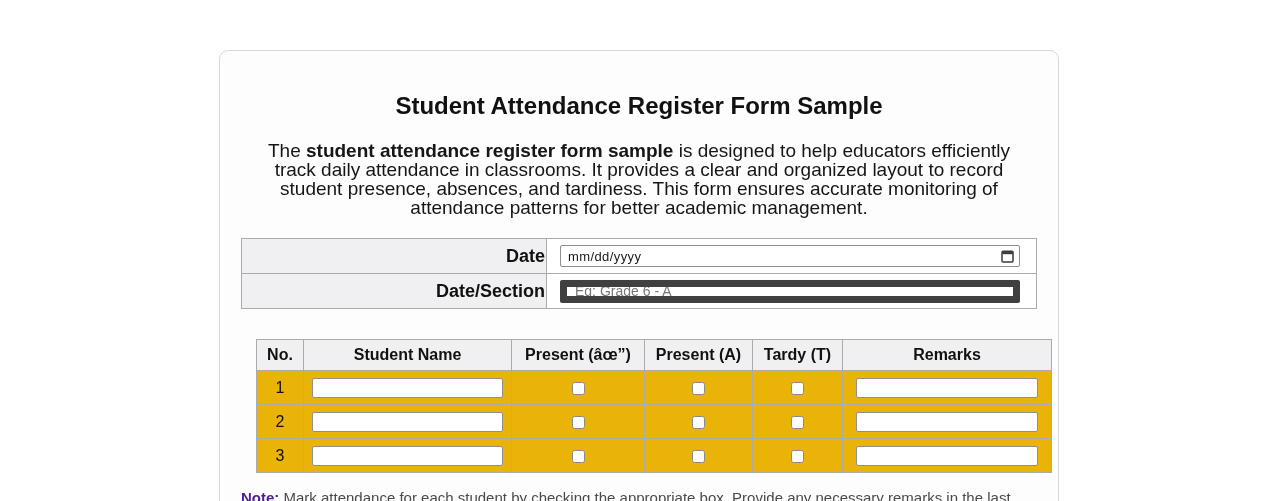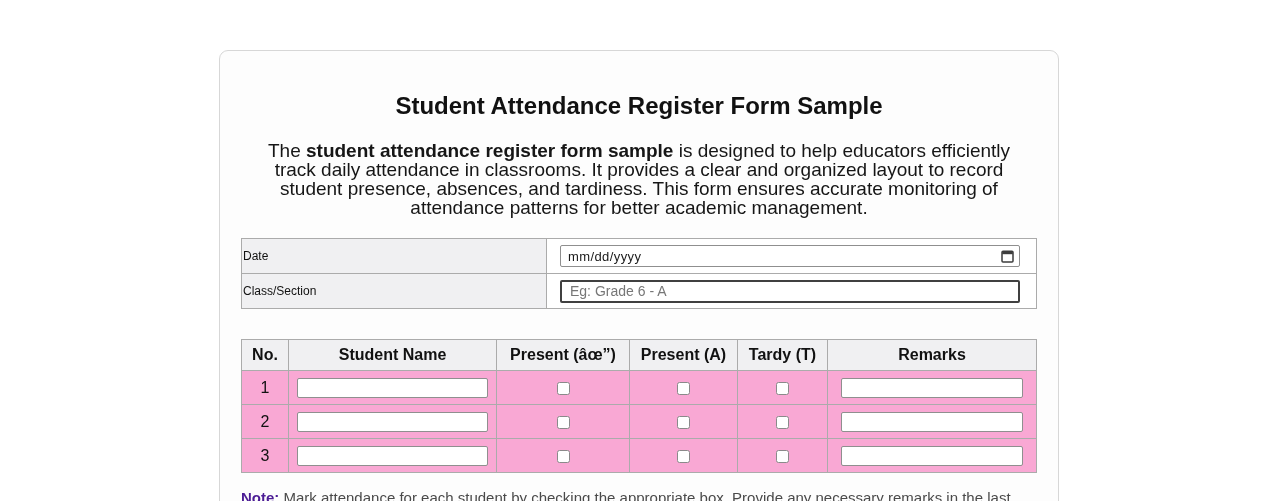--- a/index.html
+++ b/index.html
@@ -26,38 +26,38 @@
   .intro {
     margin: 23px 6px 0 6px;
     text-align: center;
     font-size: 19px; line-height: 19px; color: #161616;
   }
   table { border-collapse: collapse; width: 100%; }
   .info-table { margin-top: 21px; }
   .info-table td { border: 1px solid #ababab; height: 35px; }
   .info-table td.label-cell {
     width: 305px; background: #f0f0f2;
-    font-weight: normal; font-size: 12px; text-align: left; color: #111;
+    font-weight: bold; font-size: 18px; text-align: right; color: #111;
   }
   .info-table td.value-cell { padding: 5px 16px 5px 13px; background: #ffffff; margin-left: 19px; }
   .date-box {
     display: flex; align-items: center; justify-content: space-between;
     height: 22px; width: 100%;
     border: 1px solid #8f8f8f; border-radius: 2px; background: #fff;
     padding: 0 5px 0 7px; cursor: text;
   }
   .date-text { font-size: 13px; color: #1a1a1a; letter-spacing: 0.4px; }
   .text-input {
     width: 100%; height: 23px;
-    border: 2px solid #404040; border-radius: 2px; background: #fff;
+    border: 7px solid #404040; border-radius: 2px; background: #fff;
     font-family: "Liberation Sans", sans-serif;
     font-size: 14px; color: #1a1a1a; padding: 0 8px; outline: none;
   }
   .text-input::placeholder { color: #777; opacity: 1; }
-  .att-table { margin-top: 30px; table-layout: fixed; background: #f9a8d4; }
+  .att-table { margin-top: 30px; table-layout: fixed; background: #eab308; margin-left: 15px; }
   .att-table th {
     border: 1px solid #ababab; background: #f0f0f2;
     height: 31px; font-size: 16px; font-weight: bold; color: #111;
     text-align: center; padding: 0 2px;
   }
   .att-table td {
     border: 1px solid #ababab; height: 34px;
     text-align: center; vertical-align: middle; padding: 0 8px;
   }
   .att-table td.num-cell { font-size: 16px; color: #111; padding: 0; }
@@ -98,21 +98,21 @@
           <div class="date-box">
             <span class="date-text">mm/dd/yyyy</span>
             <svg class="cal-icon" width="13" height="14" viewBox="0 0 13 14">
               <rect x="1" y="2.2" width="11" height="10.8" rx="1" fill="none" stroke="#3d3d3d" stroke-width="1.5"></rect>
               <rect x="1.2" y="2.4" width="10.6" height="2.8" fill="#3d3d3d"></rect>
             </svg>
           </div>
         </td>
       </tr>
       <tr>
-        <td class="label-cell">Class/Section</td>
+        <td class="label-cell">Date/Section</td>
         <td class="value-cell">
           <input type="text" class="text-input" placeholder="Eg: Grade 6 - A" style="">
         </td>
       </tr>
     </tbody>
   </table>
 
   <table class="att-table">
     <colgroup>
       <col style="width:47px">

